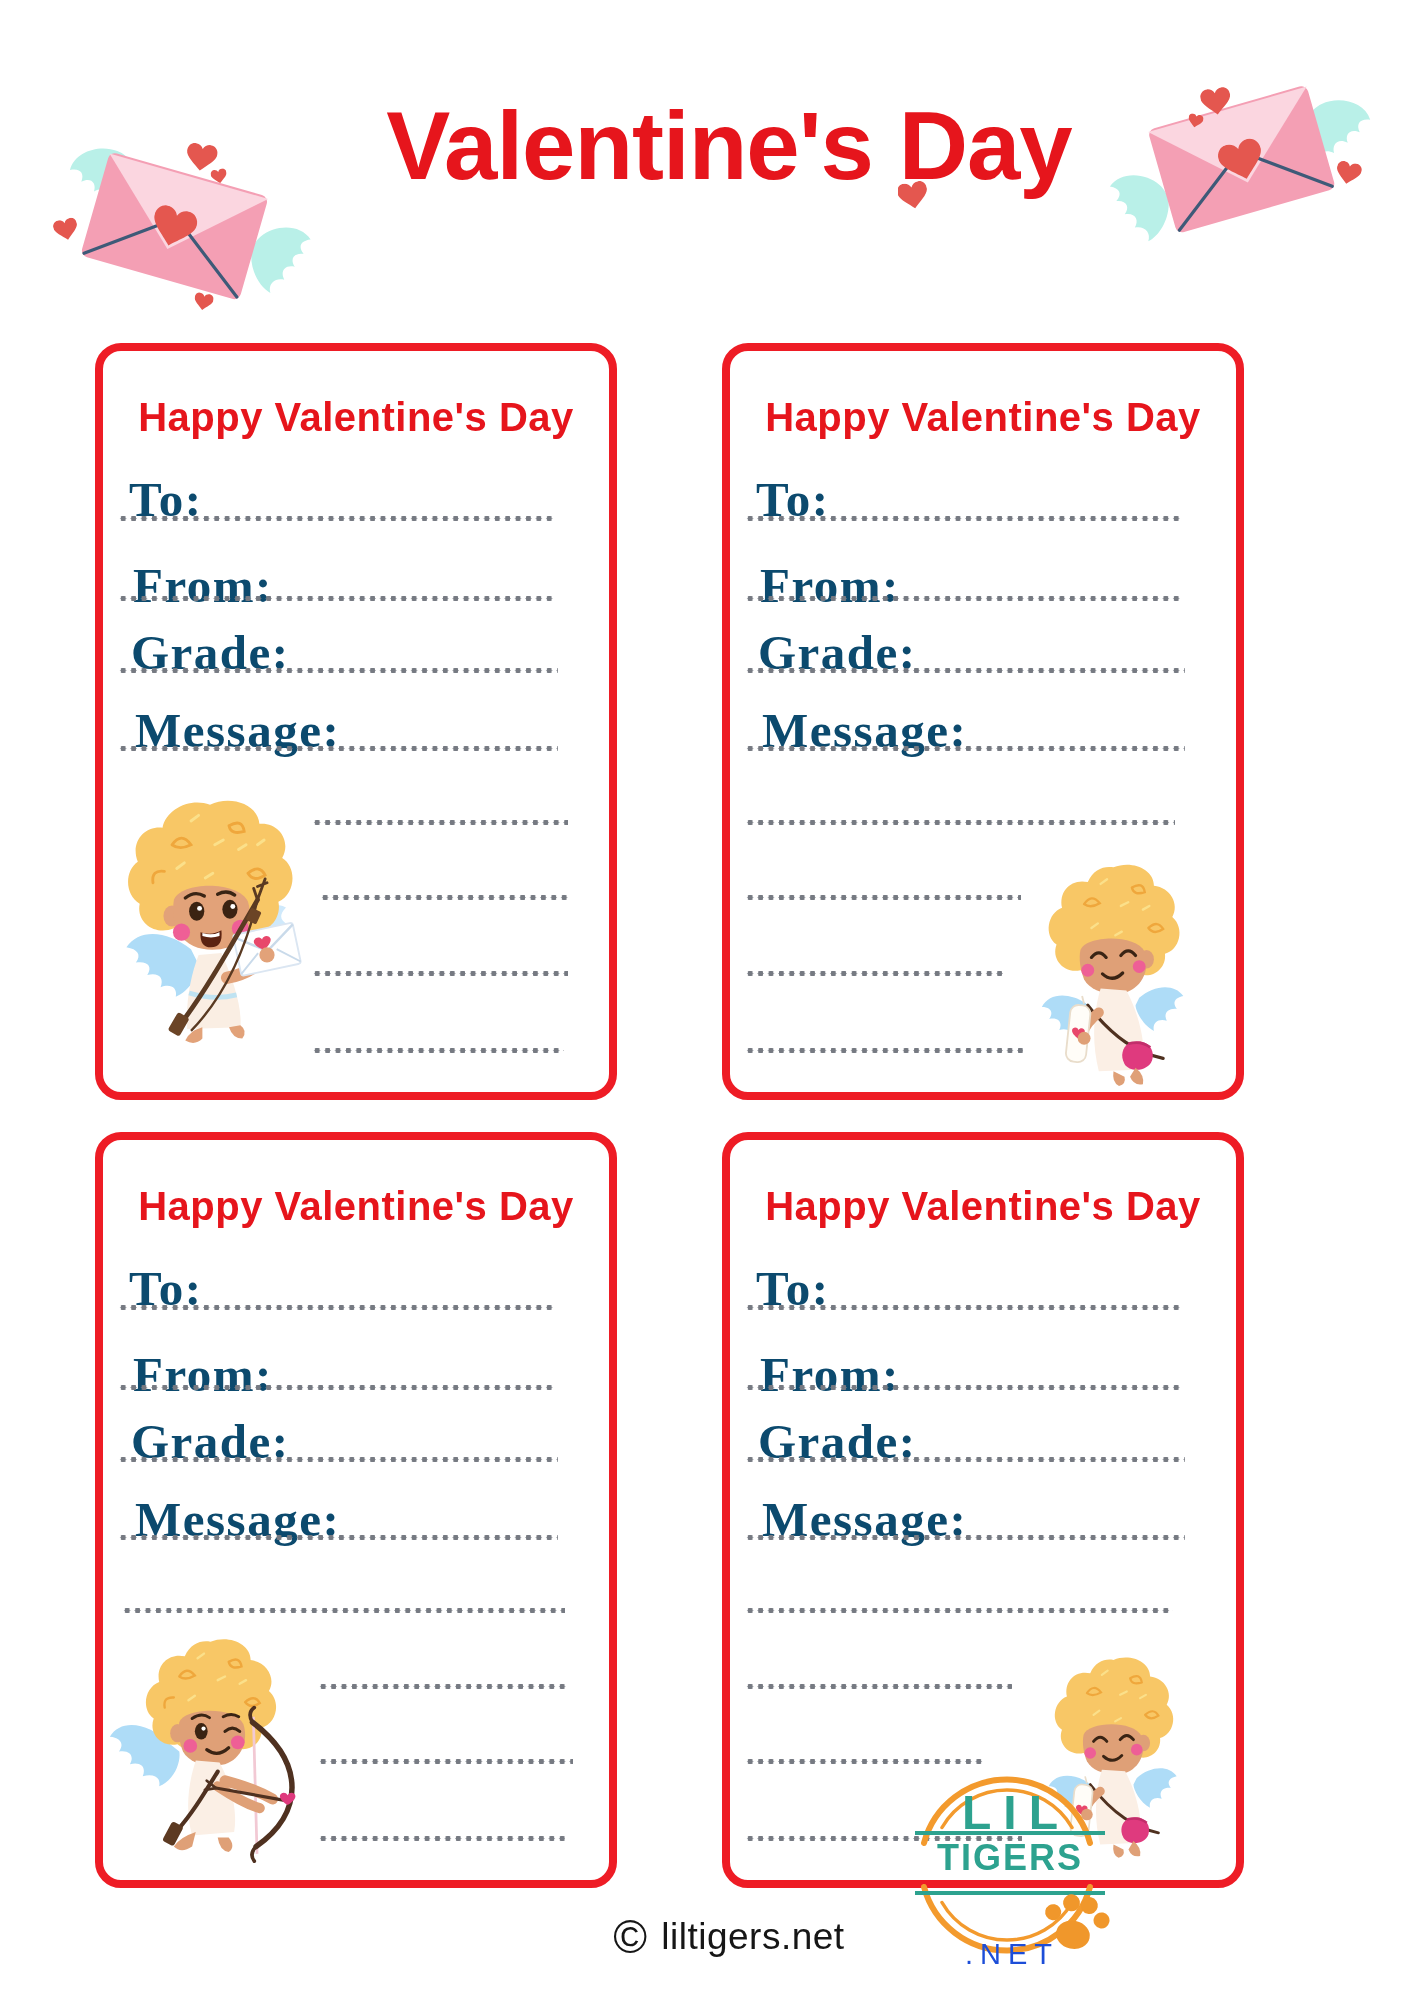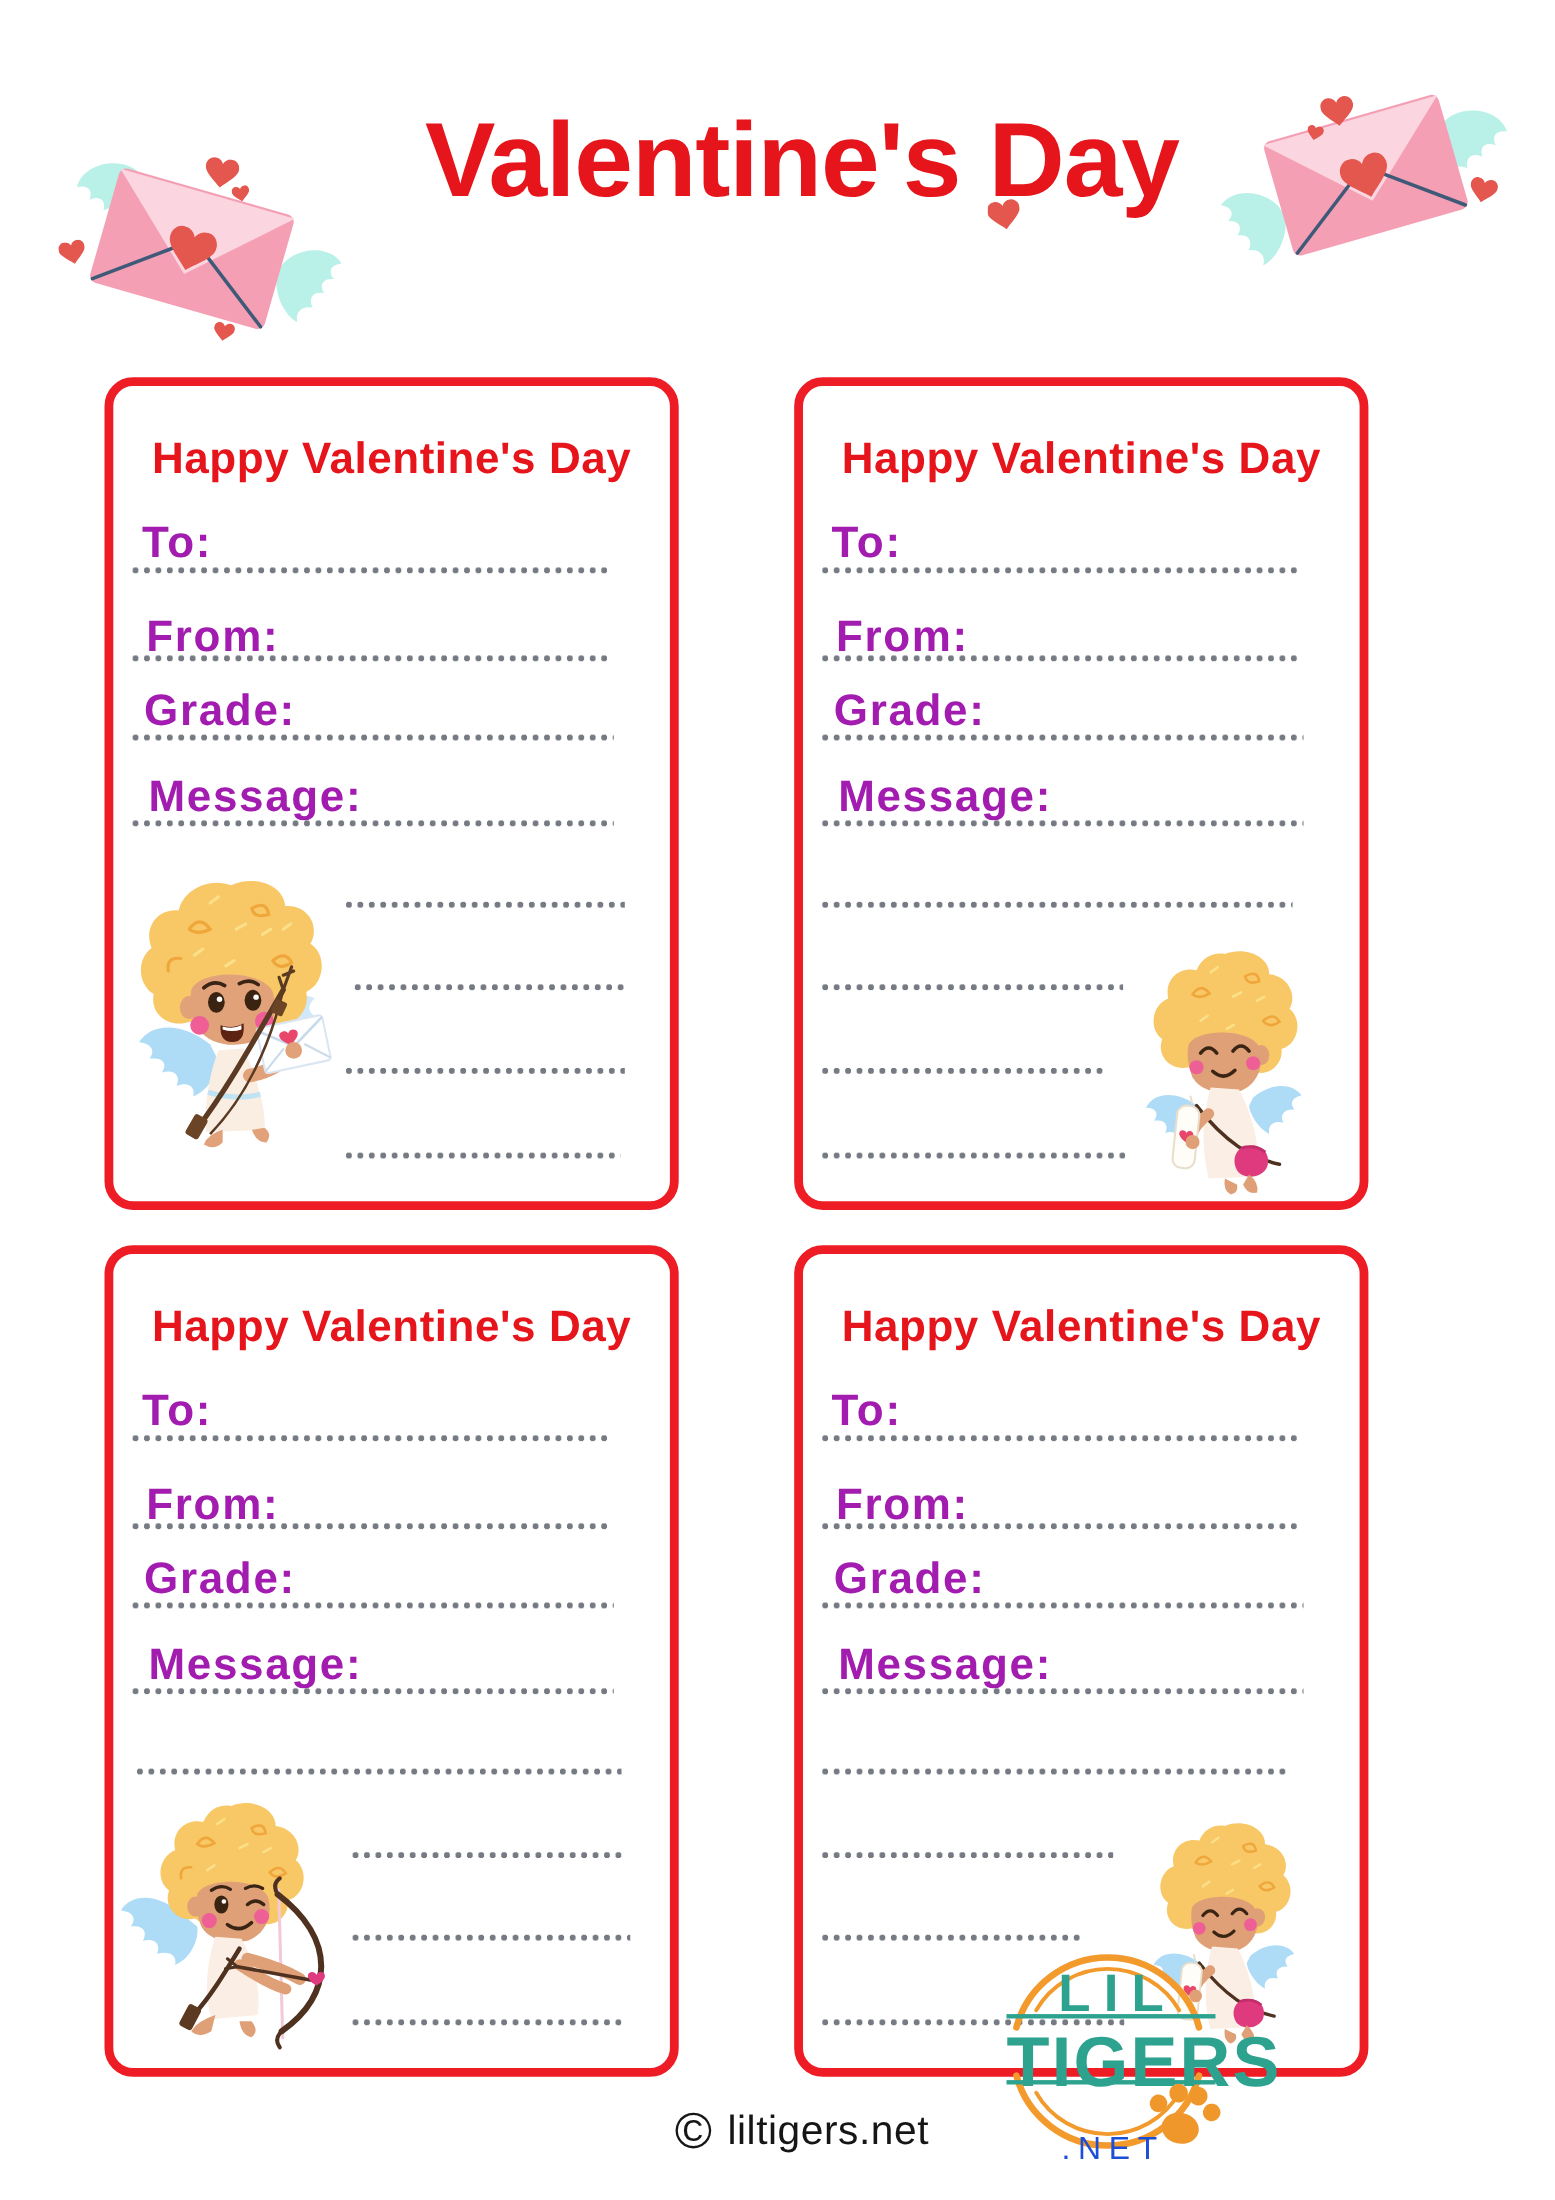--- a/index.html
+++ b/index.html
@@ -34,21 +34,21 @@
   #card1 { left:95px;  top:343px;  }
   #card2 { left:722px; top:343px;  }
   #card3 { left:95px;  top:1132px; height:756px; }
   #card4 { left:722px; top:1132px; height:756px; }
 
   .card-hdr {
     position:absolute; top:44px; left:0; width:100%; margin:0;
     text-align:center; color:#e6151c; font-size:40px; font-weight:bold;
     letter-spacing:0.5px;
   }
-  .lbl { position:absolute; color:#a21caf; font-weight:700; font-size:40px; letter-spacing:1.5px; }
+  .lbl { position:absolute; color:#0c4a6e; font-weight:700; font-size:49px; letter-spacing:1.5px;font-family:Liberation Serif, serif; }
   .lbl.to    { left:26px; top:120px; }
   .lbl.from  { left:30px; top:206px; }
   .lbl.grade { left:28px; top:273px; }
   .lbl.msg   { left:32px; top:351px; }
 
   .dots {
     position:absolute; height:7px;
     background-image:radial-gradient(circle, #767a82 2.7px, transparent 3px);
     background-size:10.4px 7px; background-repeat:repeat-x; background-position:left center;
   }
@@ -88,21 +88,21 @@
   .logo svg.arcs { position:absolute; left:0; top:0; width:190px; height:200px; }
   .logo-lil {
     position:absolute; top:22px; left:0; width:100%; text-align:center;
     color:#2da28f; font-size:48px; font-weight:bold; letter-spacing:12px; text-indent:12px;
   }
   .logo-rule { position:absolute; left:0; width:190px; height:4px; background:#2da28f; }
   .logo-rule.r1 { top:68px; }
   .logo-rule.r2 { top:128px; }
   .logo-tigers {
     position:absolute; top:74px; left:0; width:100%; text-align:center;
-    color:#2da28f; font-size:64px; font-weight:800; letter-spacing:2px;
+    color:#2da28f; font-size:36px; font-weight:800; letter-spacing:2px;
   }
   .logo-net {
     position:absolute; top:139px; left:50px;
     color:#1d4ed8; font-size:29px; font-weight:normal; letter-spacing:7px;margin-top:36px;
   }
   .paw { position:absolute; right:-6px; bottom:2px; width:72px; height:72px; color:#f0972b; }
 
   
   .footer {
     position:absolute; top:1914px; left:0; width:100%;

